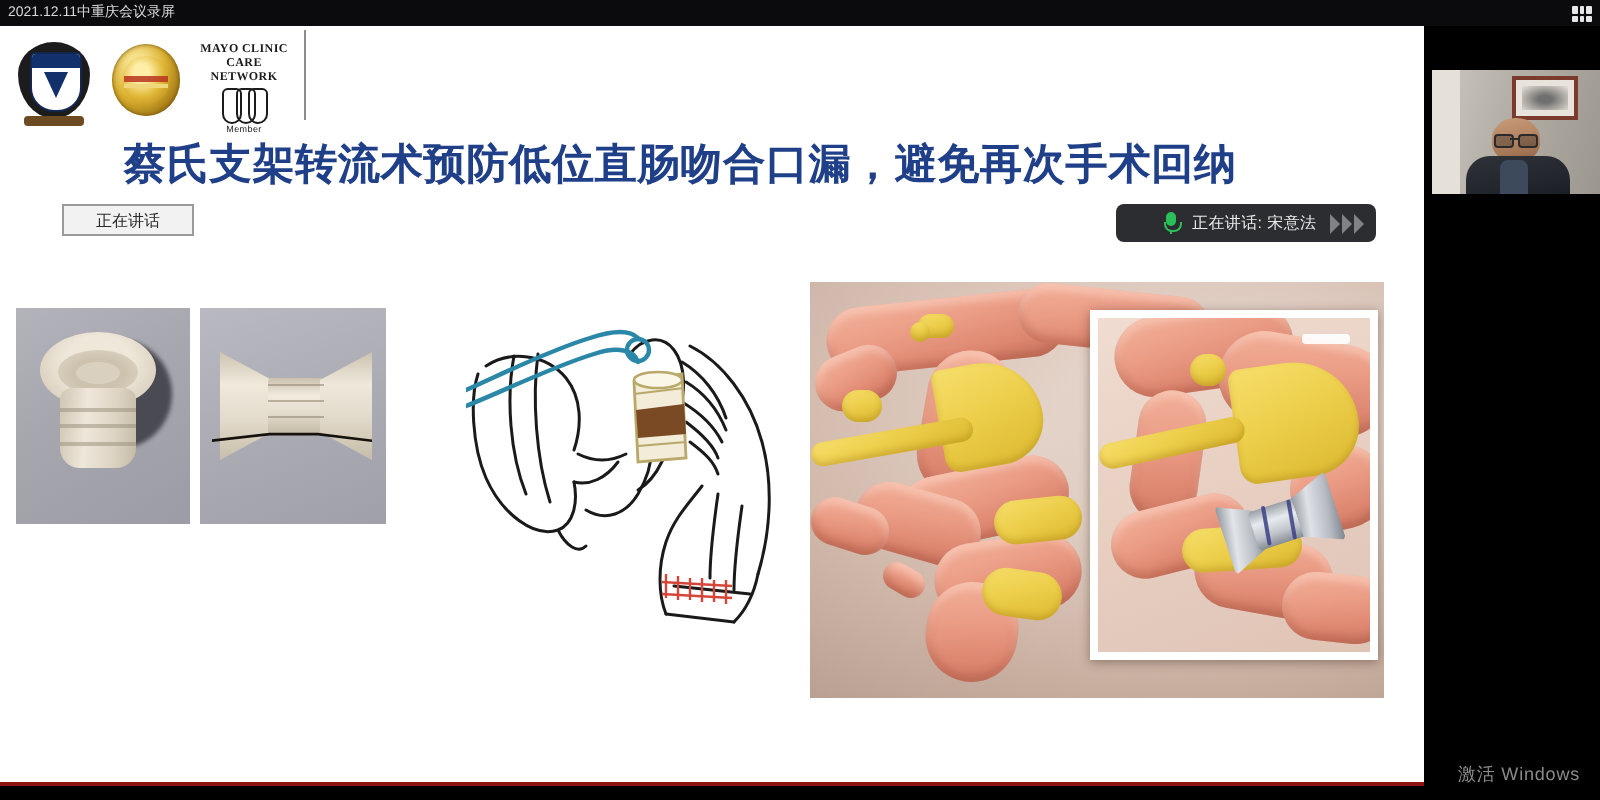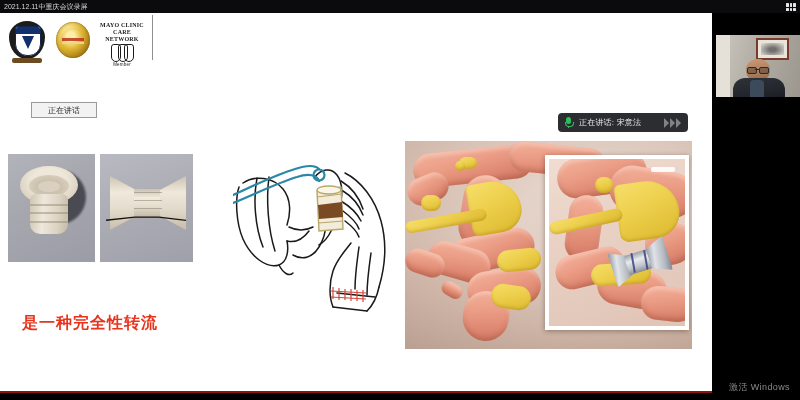--- a/index.html
+++ b/index.html
@@ -120,22 +120,22 @@
       clip-path:polygon(0 0,100% 22%,100% 78%,0 100%);}
   .s3-mid{position:absolute;left:15px;top:10px;width:26px;height:20px;border-radius:2px;
       background:linear-gradient(180deg,#9aa0a6 0%,#e7ebef 35%,#c0c5cb 70%,#868c95 100%);}
   .s3-right{position:absolute;left:38px;top:2px;width:20px;height:36px;border-radius:3px;
       background:linear-gradient(100deg,#888e95 0%,#dfe3e8 35%,#b5bac1 72%,#7e848d 100%);
       clip-path:polygon(0 22%,100% 0,100% 100%,0 78%);}
   .s3-sut{position:absolute;width:2px;height:20px;background:#3b3f86;border-radius:1px;opacity:.85;}
   .inset-hl{position:absolute;right:10px;top:8px;width:24px;height:5px;background:#fff;border-radius:2px;opacity:.9;}
 
   
-  .speaker{position:absolute;left:558px;top:113px;width:130px;height:19px;background:#2b2d31;border-radius:4px;
-      display:flex;align-items:center;padding:0 7px;box-sizing:border-box;gap:7px;}
+  .speaker{position:absolute;left:558px;top:102px;width:130px;height:19px;background:#2b2d31;border-radius:4px;
+      display:flex;align-items:center;padding:0 24px;box-sizing:border-box;gap:7px;}
   .mic{position:relative;width:7px;height:11px;flex:0 0 auto;}
   .mic-cap{position:absolute;left:1px;top:0;width:5px;height:7px;border-radius:2.5px;background:#2bbf5a;}
   .mic-arc{position:absolute;left:0;top:5px;width:7px;height:4px;border:1px solid #2bbf5a;border-top:none;border-radius:0 0 4px 4px;}
   .mic-stem{position:absolute;left:3px;top:9px;width:1px;height:2px;background:#2bbf5a;}
   .speaker-txt{font-size:8px;color:#e9e9ea;white-space:nowrap;letter-spacing:.2px;}
   .sp-waves{margin-left:auto;display:flex;gap:1px;align-items:center;opacity:.55;}
   .sp-waves i{display:block;width:0;height:0;border-top:5px solid transparent;border-bottom:5px solid transparent;border-left:5px solid #c9c9cc;}
 
   
   .cam{position:absolute;left:716px;top:13px;width:84px;height:387px;background:#000;}
@@ -206,20 +206,21 @@
               <span></span>
               <span></span>
               <span></span>
             </div>
           <div class="mayo-sub">Member</div>
         </div>
       </div>
     </div>
     <div class="hdr-divider"></div>
 
+    <div class="slide-title">蔡氏支架转流术预防低位直肠吻合口漏，避免再次手术回纳</div>
 
     <div class="search-chip">正在讲话</div>
 
     <div class="photo photo1">
       <div class="p1-shadow"></div>
       <div class="p1-cone"></div>
       <div class="p1-bowl"></div>
       <div class="p1-inner"></div>
       <div class="p1-stem"></div>
       <div class="p1-ring" style="top:50px;"></div>
@@ -336,21 +337,20 @@
         <div class="stent3d">
           <div class="s3-left"></div>
           <div class="s3-mid"></div>
           <div class="s3-right"></div>
           <div class="s3-sut" style="left:21px;top:9px;transform:rotate(8deg);"></div>
           <div class="s3-sut" style="left:34px;top:10px;transform:rotate(8deg);"></div>
         </div>
       </div>
     </div>
 
-    <div class="red-caption">是一种完全性转流</div>
   </div>
 
   <div class="slide-bottom-rule"></div>
 
   <div class="speaker">
     <div class="mic">
       <div class="mic-cap"></div>
         <div class="mic-arc"></div>
         <div class="mic-stem"></div>
     </div>

